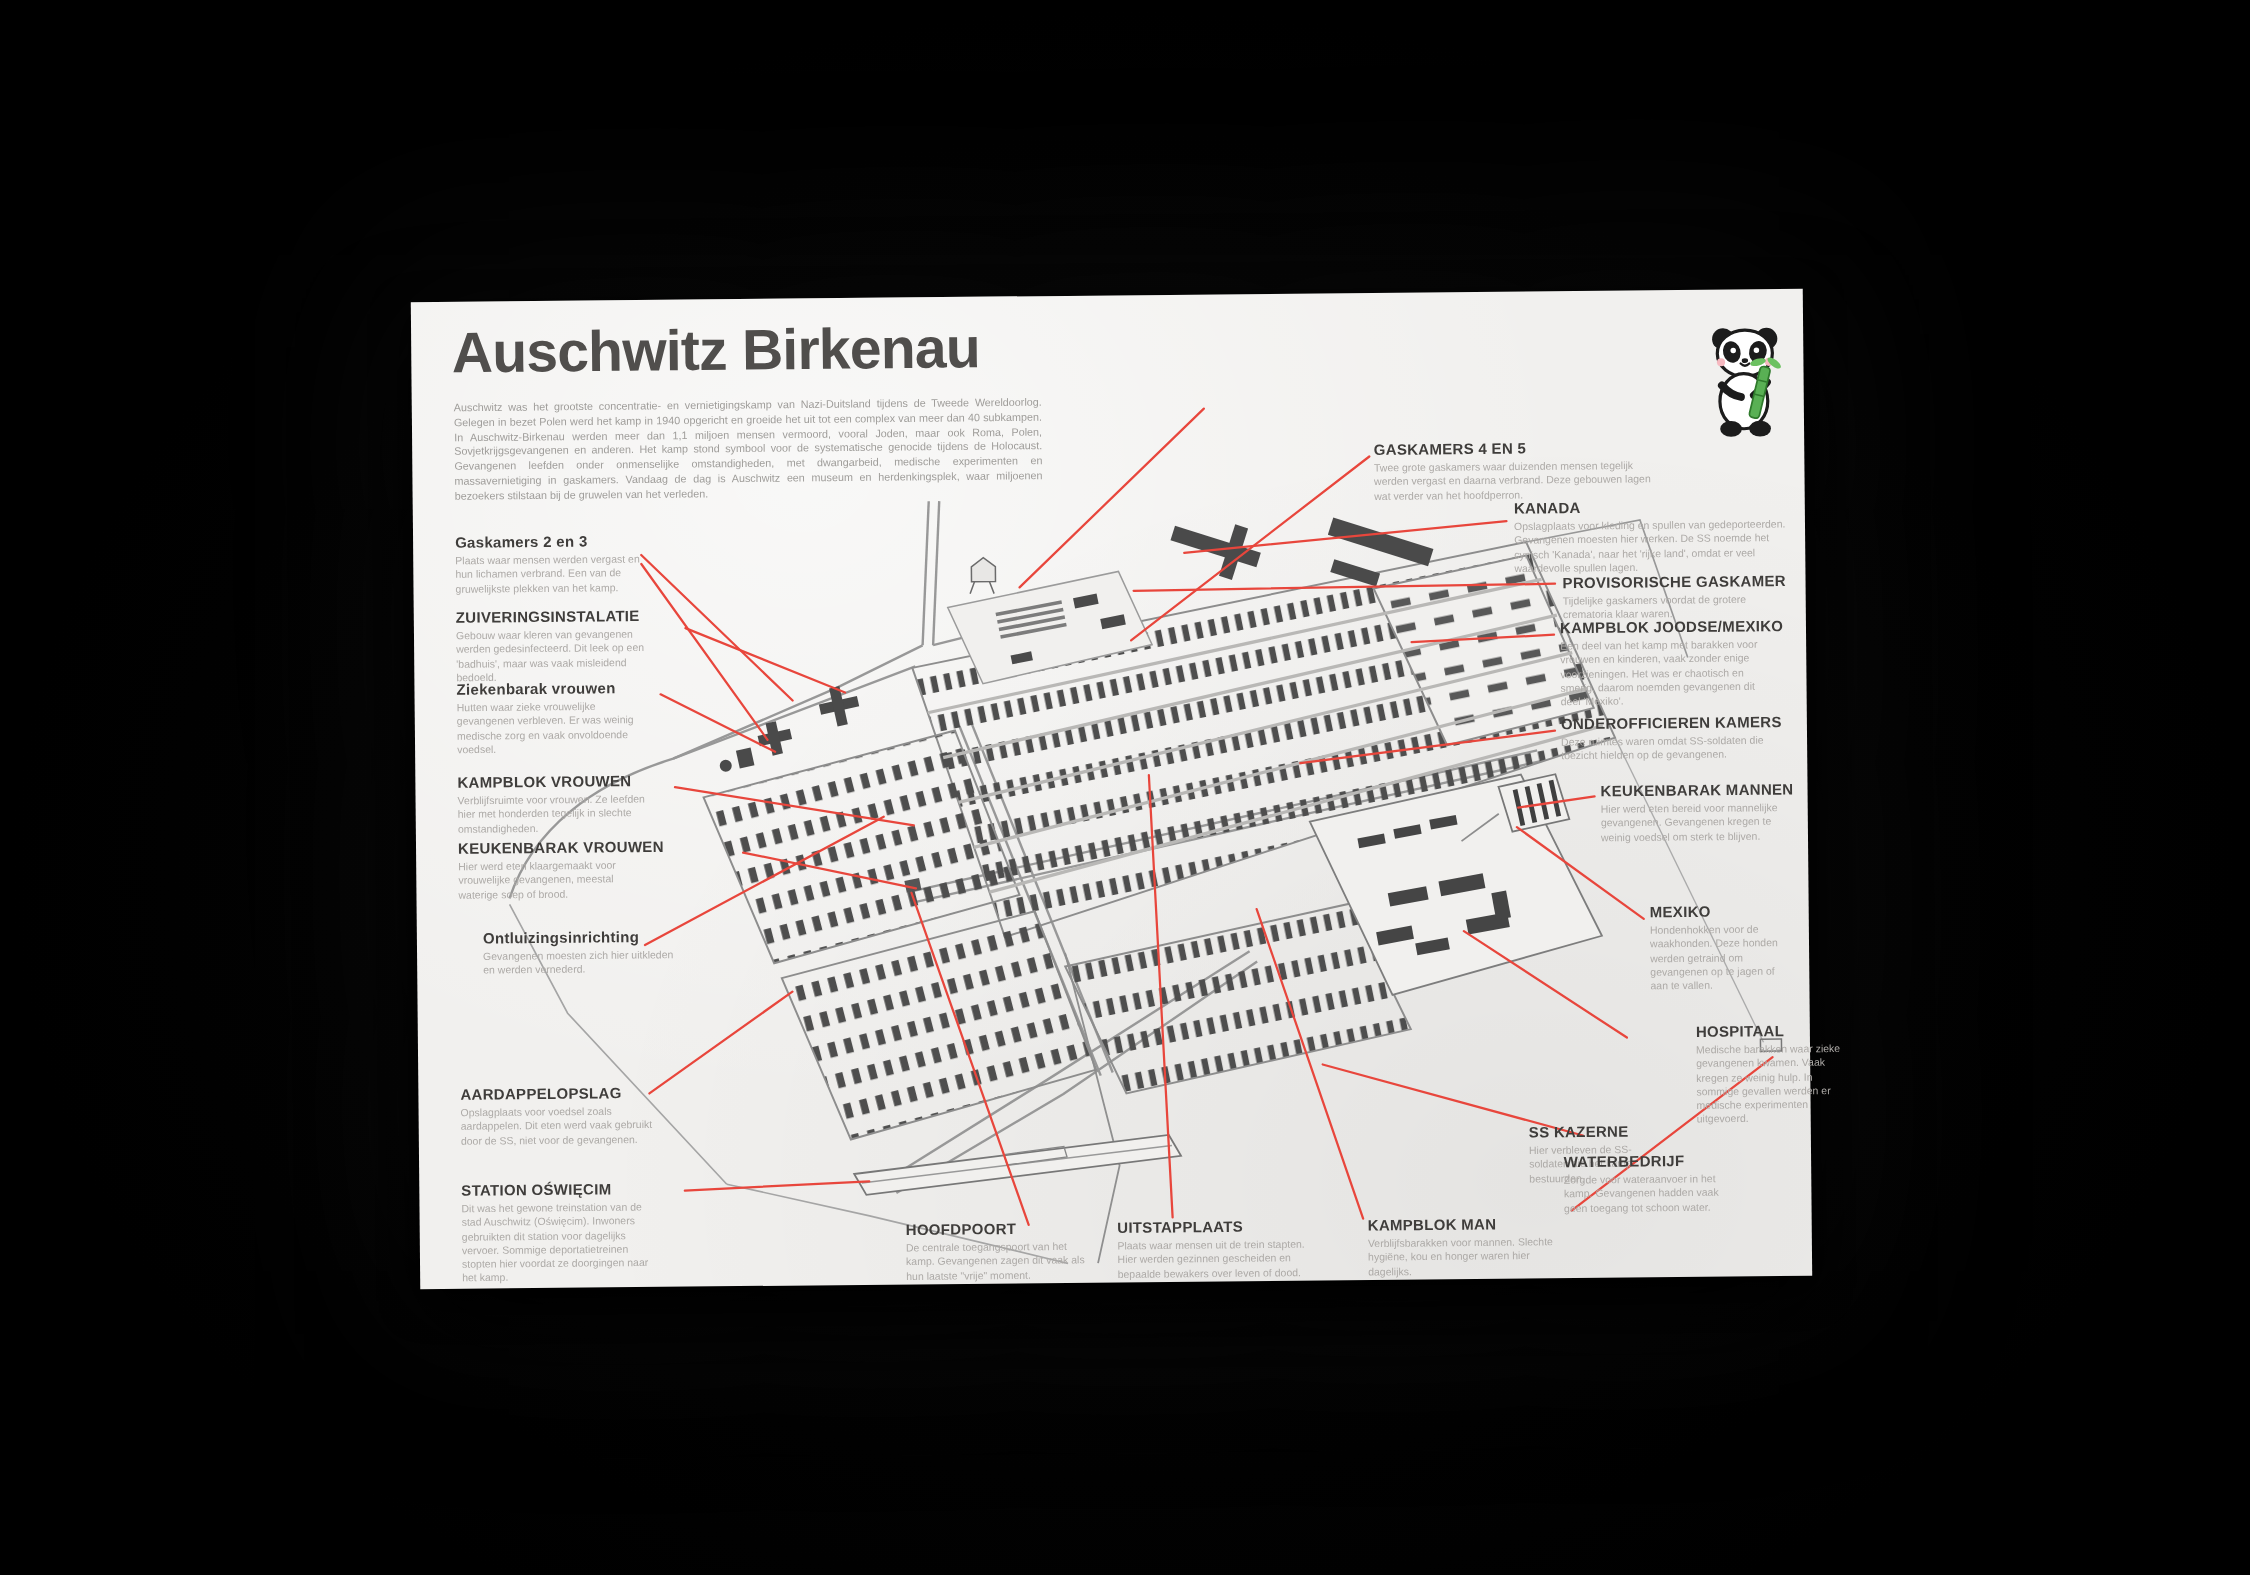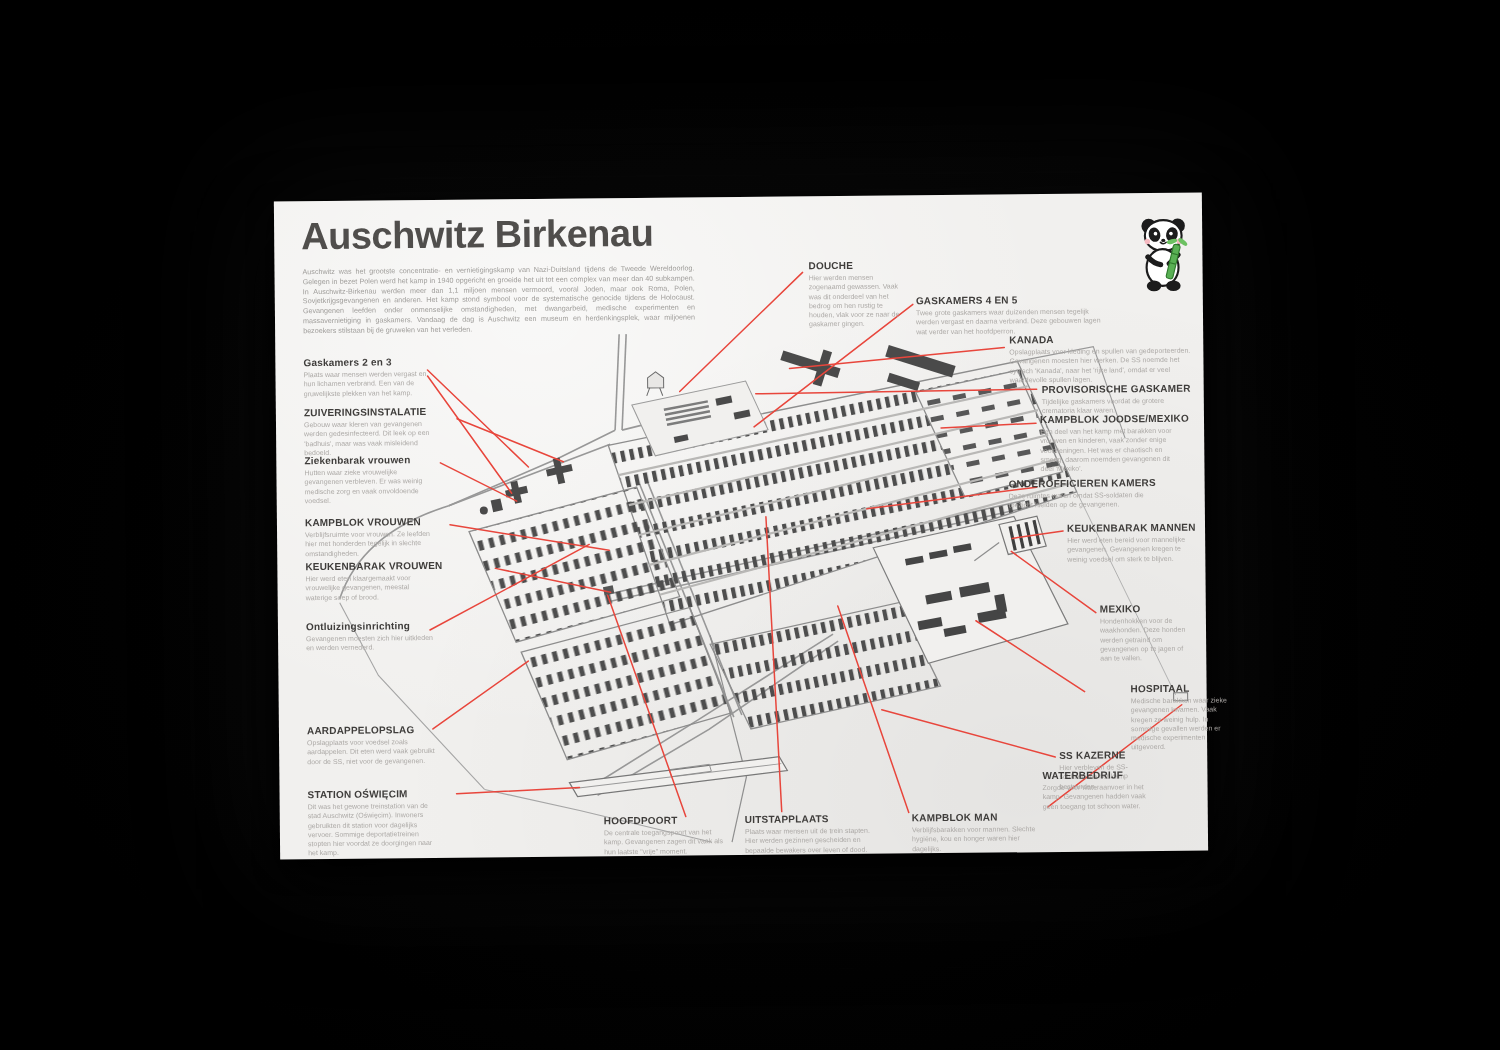--- a/index.html
+++ b/index.html
@@ -199,71 +199,67 @@
       <p>Hutten waar zieke vrouwelijke gevangenen verbleven. Er was weinig medische zorg en vaak onvoldoende voedsel.</p>
     </div>
     <div class="lbl" style="left:28px;top:316px;width:128px">
       <h3>KAMPBLOK VROUWEN</h3>
       <p>Verblijfsruimte voor vrouwen. Ze leefden hier met honderden tegelijk in slechte omstandigheden.</p>
     </div>
     <div class="lbl" style="left:28px;top:360px;width:128px">
       <h3>KEUKENBARAK VROUWEN</h3>
       <p>Hier werd eten klaargemaakt voor vrouwelijke gevangenen, meestal waterige soep of brood.</p>
     </div>
-    <div class="lbl" style="left:28px;top:420px;width:128px">
+    <div class="lbl" style="left:44px;top:420px;width:128px">
       <h3>Ontluizingsinrichting</h3>
       <p>Gevangenen moesten zich hier uitkleden en werden vernederd.</p>
     </div>
     <div class="lbl" style="left:28px;top:524px;width:128px">
       <h3>AARDAPPELOPSLAG</h3>
       <p>Opslagplaats voor voedsel zoals aardappelen. Dit eten werd vaak gebruikt door de SS, niet voor de gevangenen.</p>
     </div>
     <div class="lbl" style="left:28px;top:588px;width:132px">
       <h3>STATION OŚWIĘCIM</h3>
       <p>Dit was het gewone treinstation van de stad Auschwitz (Oświęcim). Inwoners gebruikten dit station voor dagelijks vervoer. Sommige deportatietreinen stopten hier voordat ze doorgingen naar het kamp.</p>
     </div>
 
-    <div class="lbl" style="left:534px;top:64px;width:95px">
-      <h3>DOUCHE</h3>
-      <p>Hier werden mensen zogenaamd gewassen. Vaak was dit onderdeel van het bedrog om hen rustig te houden, vlak voor ze naar de gaskamer gingen.</p>
-    </div>
     <div class="lbl" style="left:641px;top:100px;width:190px">
       <h3>GASKAMERS 4 EN 5</h3>
       <p>Twee grote gaskamers waar duizenden mensen tegelijk werden vergast en daarna verbrand. Deze gebouwen lagen wat verder van het hoofdperron.</p>
     </div>
     <div class="lbl" style="left:734px;top:140px;width:188px">
       <h3>KANADA</h3>
       <p>Opslagplaats voor kleding en spullen van gedeporteerden. Gevangenen moesten hier werken. De SS noemde het cynisch 'Kanada', naar het 'rijke land', omdat er veel waardevolle spullen lagen.</p>
     </div>
 
     <div class="lbl" style="left:766px;top:190px;width:135px">
       <h3>PROVISORISCHE GASKAMER</h3>
       <p>Tijdelijke gaskamers voordat de grotere crematoria klaar waren.</p>
     </div>
     <div class="lbl" style="left:764px;top:220px;width:142px">
       <h3>KAMPBLOK JOODSE/MEXIKO</h3>
       <p>Een deel van het kamp met barakken voor vrouwen en kinderen, vaak zonder enige voorzieningen. Het was er chaotisch en smerig, daarom noemden gevangenen dit deel 'Mexiko'.</p>
     </div>
-    <div class="lbl" style="left:732px;top:284px;width:140px">
+    <div class="lbl" style="left:764px;top:284px;width:140px">
       <h3>ONDEROFFICIEREN KAMERS</h3>
       <p>Deze ruimtes waren omdat SS-soldaten die toezicht hielden op de gevangenen.</p>
     </div>
     <div class="lbl" style="left:790px;top:329px;width:125px">
       <h3>KEUKENBARAK MANNEN</h3>
       <p>Hier werd eten bereid voor mannelijke gevangenen. Gevangenen kregen te weinig voedsel om sterk te blijven.</p>
     </div>
     <div class="lbl" style="left:822px;top:410px;width:95px">
       <h3>MEXIKO</h3>
       <p>Hondenhokken voor de waakhonden. Deze honden werden getraind om gevangenen op te jagen of aan te vallen.</p>
     </div>
     <div class="lbl" style="left:852px;top:490px;width:100px">
       <h3>HOSPITAAL</h3>
       <p>Medische barakken waar zieke gevangenen kwamen. Vaak kregen ze weinig hulp. In sommige gevallen werden er medische experimenten uitgevoerd.</p>
     </div>
-    <div class="lbl" style="left:780px;top:556px;width:80px">
+    <div class="lbl" style="left:740px;top:556px;width:80px">
       <h3>SS KAZERNE</h3>
       <p>Hier verbleven de SS-soldaten die het kamp bestuurden.</p>
     </div>
     <div class="lbl" style="left:763px;top:576px;width:110px">
       <h3>WATERBEDRIJF</h3>
       <p>Zorgde voor wateraanvoer in het kamp. Gevangenen hadden vaak geen toegang tot schoon water.</p>
     </div>
 
     <div class="lbl" style="left:324px;top:617px;width:122px">
       <h3>HOOFDPOORT</h3>

